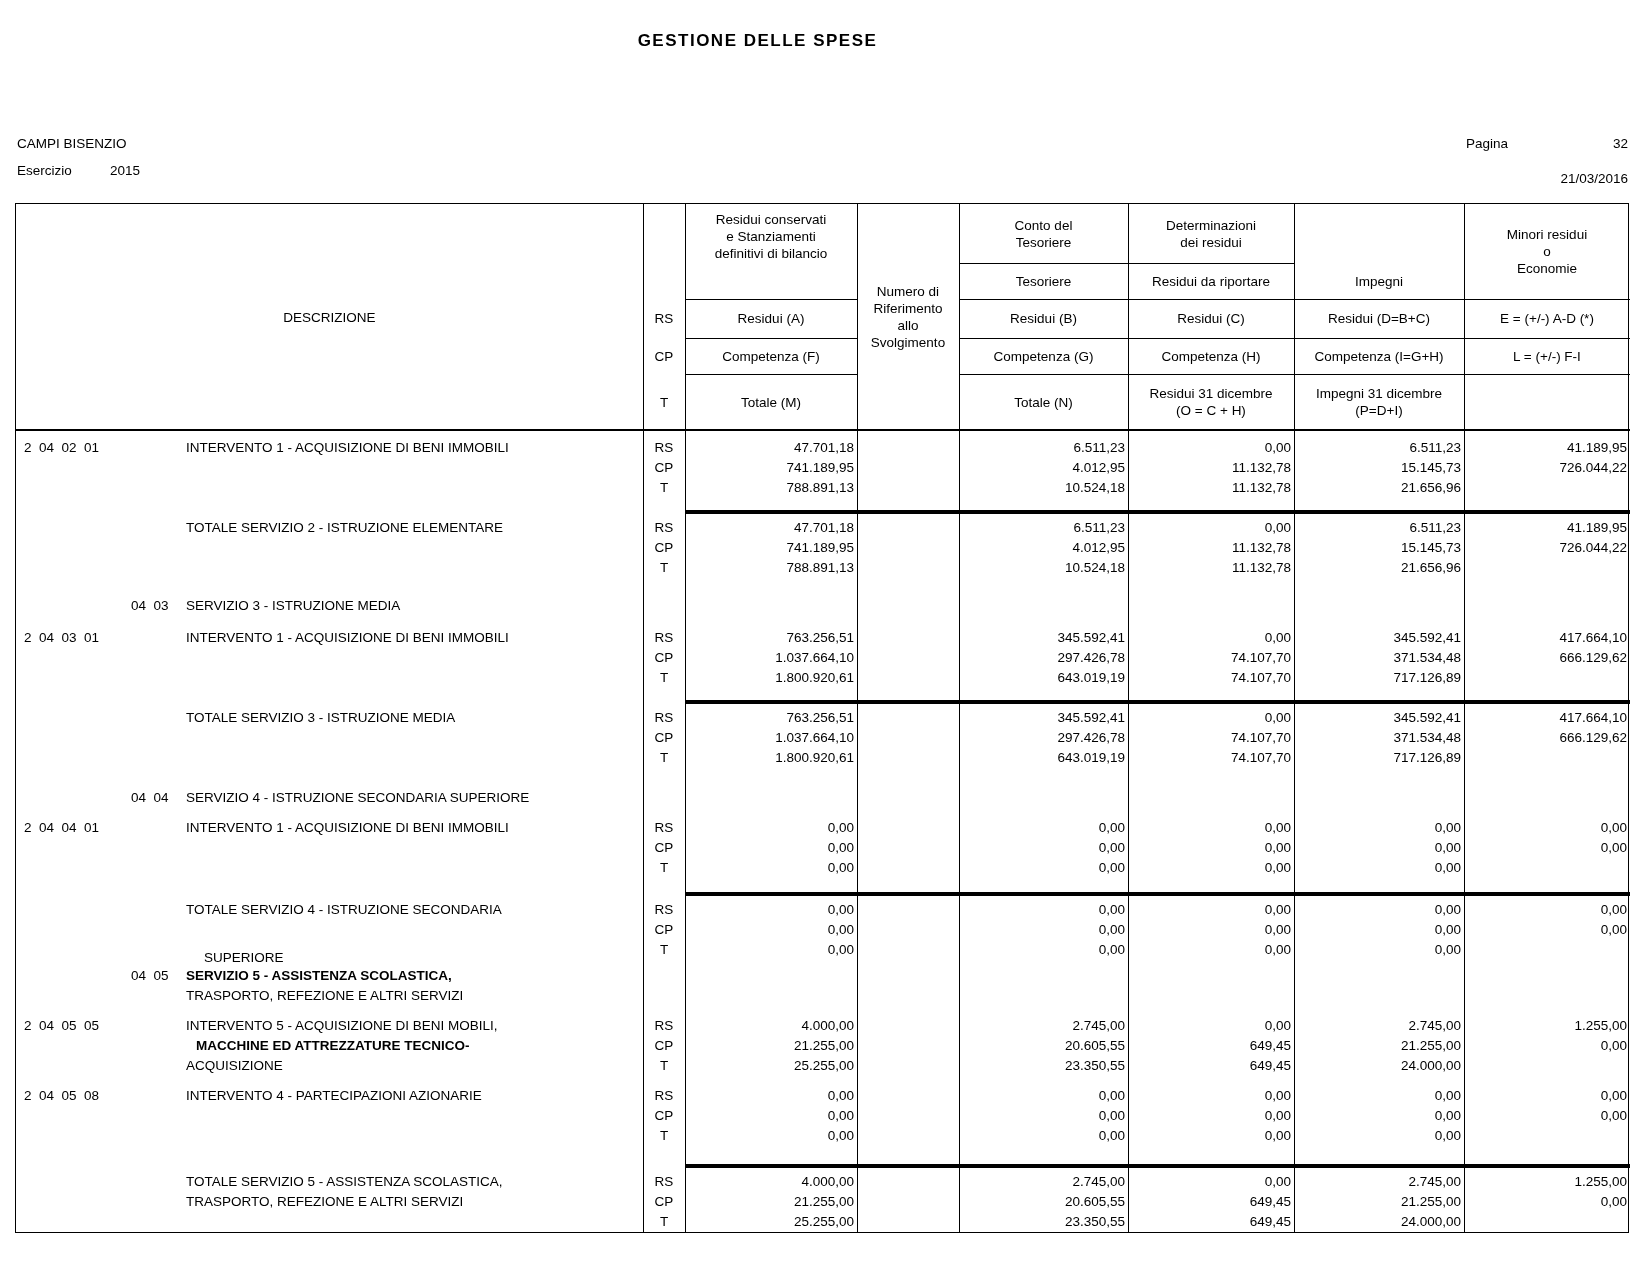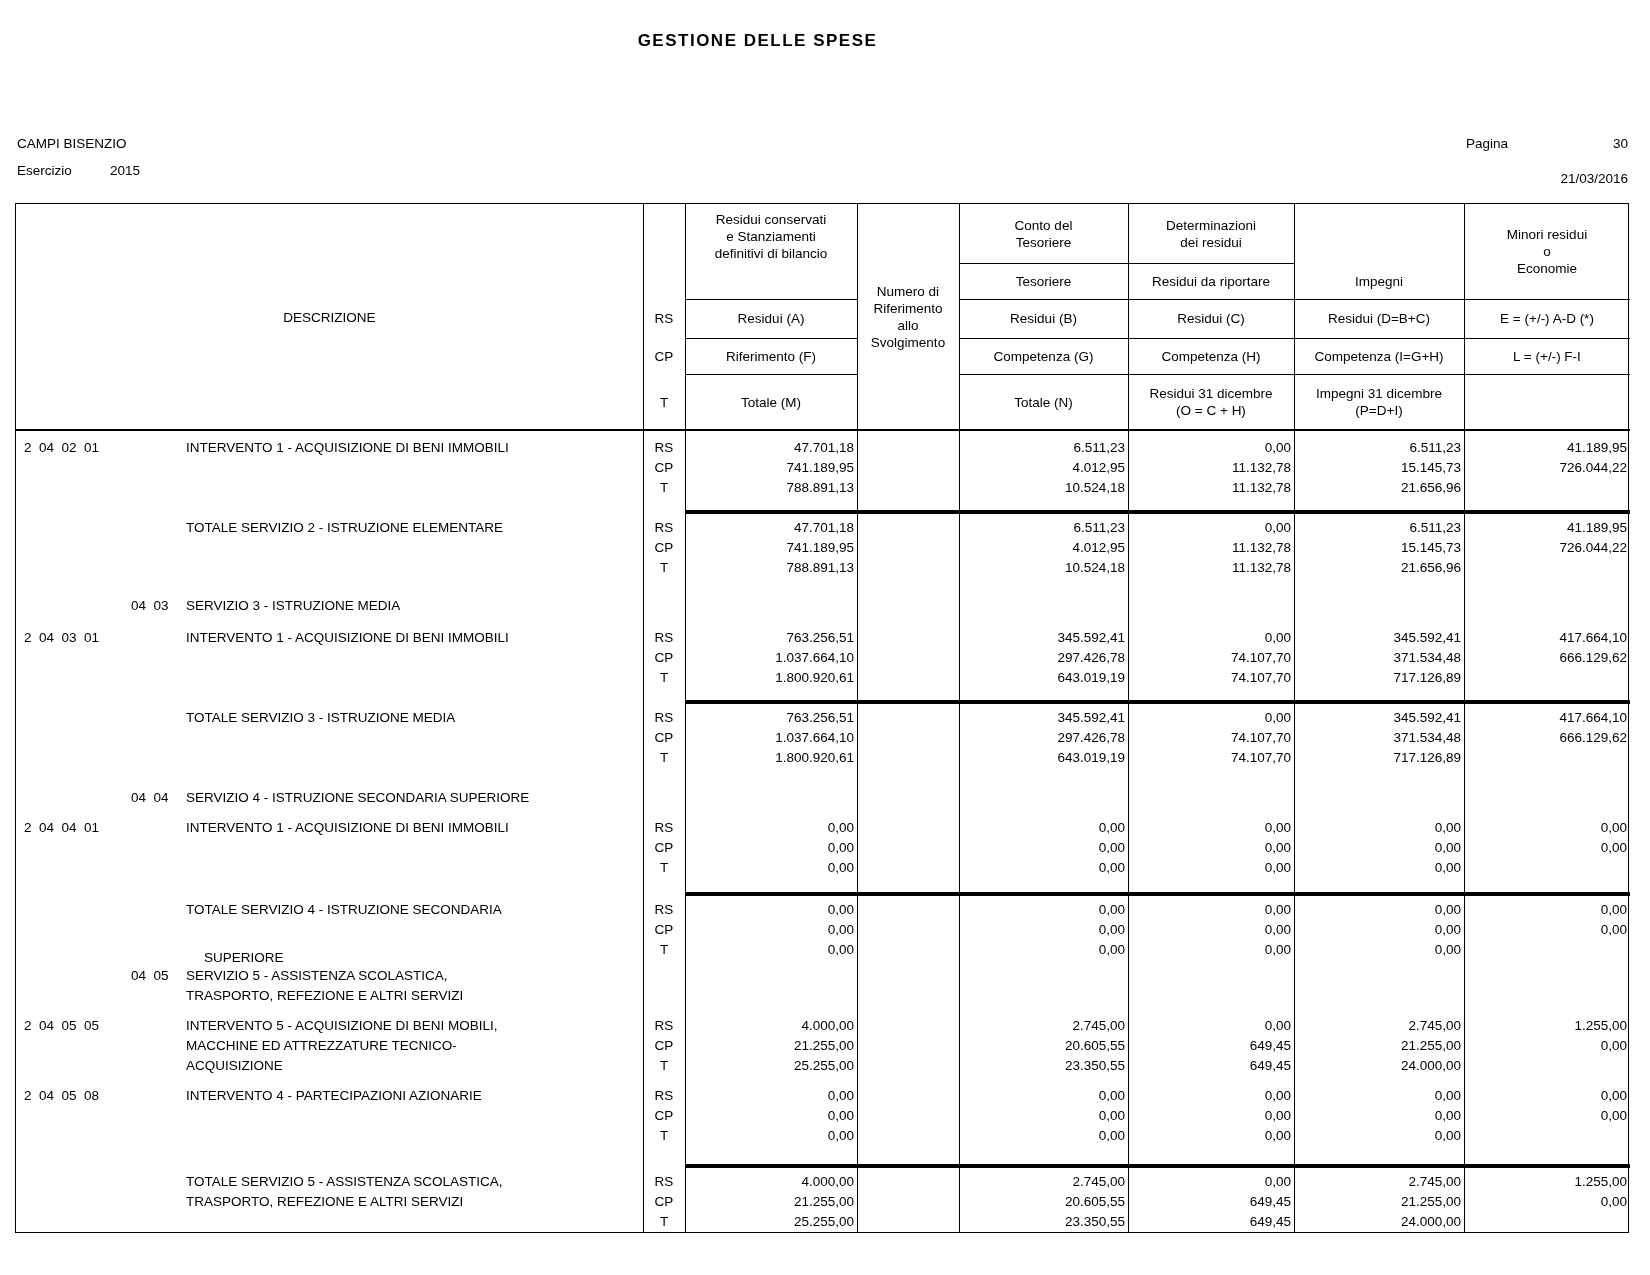--- a/index.html
+++ b/index.html
@@ -49,21 +49,21 @@
 <body>
 
 <div class="page">
 
   <div class="doc-title">GESTIONE DELLE SPESE</div>
 
   <div class="meta m-entity">CAMPI BISENZIO</div>
   <div class="meta m-eserc-l">Esercizio</div>
   <div class="meta m-eserc-v">2015</div>
   <div class="meta m-pagina-l">Pagina</div>
-  <div class="meta m-pagina-v">30</div>
+  <div class="meta m-pagina-v">32</div>
   <div class="meta m-date">21/03/2016</div>
 
   <div class="table">
 
     <div class="vline" style="left:627px"></div>
     <div class="vline" style="left:669px"></div>
     <div class="vline" style="left:841px"></div>
     <div class="vline" style="left:943px"></div>
     <div class="vline" style="left:1112px"></div>
     <div class="vline" style="left:1278px"></div>
@@ -95,21 +95,21 @@
 Economie</div>
     <div class="hcell" style="left:943px;top:59px;width:169px;height:36px">Tesoriere</div>
     <div class="hcell" style="left:1112px;top:59px;width:166px;height:36px">Residui da riportare</div>
     <div class="hcell" style="left:1278px;top:59px;width:170px;height:36px">Impegni</div>
 
     <div class="hcell" style="left:627px;top:95px;width:42px;height:39px">RS</div>
     <div class="hcell" style="left:627px;top:134px;width:42px;height:36px">CP</div>
     <div class="hcell" style="left:627px;top:170px;width:42px;height:56px">T</div>
 
     <div class="hcell" style="left:669px;top:95px;width:172px;height:39px">Residui (A)</div>
-    <div class="hcell" style="left:669px;top:134px;width:172px;height:36px">Riferimento (F)</div>
+    <div class="hcell" style="left:669px;top:134px;width:172px;height:36px">Competenza (F)</div>
     <div class="hcell" style="left:669px;top:170px;width:172px;height:56px">Totale (M)</div>
 
     <div class="hcell" style="left:943px;top:95px;width:169px;height:39px">Residui (B)</div>
     <div class="hcell" style="left:943px;top:134px;width:169px;height:36px">Competenza (G)</div>
     <div class="hcell" style="left:943px;top:170px;width:169px;height:56px">Totale (N)</div>
 
     <div class="hcell" style="left:1112px;top:95px;width:166px;height:39px">Residui (C)</div>
     <div class="hcell" style="left:1112px;top:134px;width:166px;height:36px">Competenza (H)</div>
     <div class="hcell" style="left:1112px;top:170px;width:166px;height:56px">Residui 31 dicembre
 (O = C + H)</div>
@@ -236,25 +236,25 @@
         <div class="val" style="left: 943px; top: 716px; width: 166px;">0,00</div>
         <div class="val" style="left: 1112px; top: 716px; width: 163px;">0,00</div>
         <div class="val" style="left: 1278px; top: 716px; width: 167px;">0,00</div>
         <div class="val" style="left: 1448px; top: 716px; width: 163px;">0,00</div>
         <div class="rcl" style="left: 627px; top: 736px;">T</div>
         <div class="val" style="left: 669px; top: 736px; width: 169px;">0,00</div>
         <div class="val" style="left: 943px; top: 736px; width: 166px;">0,00</div>
         <div class="val" style="left: 1112px; top: 736px; width: 163px;">0,00</div>
         <div class="val" style="left: 1278px; top: 736px; width: 167px;">0,00</div>
         <div class="code" style="left: 115px; top: 762px;">04  05</div>
-        <div class="desc-line" style="left: 170px; top: 762px;">SERVIZIO 5 - ASSISTENZA SCOLASTICA,</div>
+        <div class="desc-line" style="left: 170px; top: 762px; font-weight: bold;">SERVIZIO 5 - ASSISTENZA SCOLASTICA,</div>
         <div class="desc-line" style="left: 170px; top: 782px;">TRASPORTO, REFEZIONE E ALTRI SERVIZI</div>
         <div class="code" style="left: 8px; top: 812px;">2  04  05  05</div>
         <div class="desc-line" style="left: 170px; top: 812px;">INTERVENTO 5 - ACQUISIZIONE DI BENI MOBILI,</div>
-        <div class="desc-line" style="left: 170px; top: 832px;">MACCHINE ED ATTREZZATURE TECNICO-</div>
+        <div class="desc-line" style="left: 180px; top: 832px; font-weight: bold;">MACCHINE ED ATTREZZATURE TECNICO-</div>
         <div class="desc-line" style="left: 170px; top: 852px;">ACQUISIZIONE</div>
         <div class="rcl" style="left: 627px; top: 812px;">RS</div>
         <div class="val" style="left: 669px; top: 812px; width: 169px;">4.000,00</div>
         <div class="val" style="left: 943px; top: 812px; width: 166px;">2.745,00</div>
         <div class="val" style="left: 1112px; top: 812px; width: 163px;">0,00</div>
         <div class="val" style="left: 1278px; top: 812px; width: 167px;">2.745,00</div>
         <div class="val" style="left: 1448px; top: 812px; width: 163px;">1.255,00</div>
         <div class="rcl" style="left: 627px; top: 832px;">CP</div>
         <div class="val" style="left: 669px; top: 832px; width: 169px;">21.255,00</div>
         <div class="val" style="left: 943px; top: 832px; width: 166px;">20.605,55</div>

